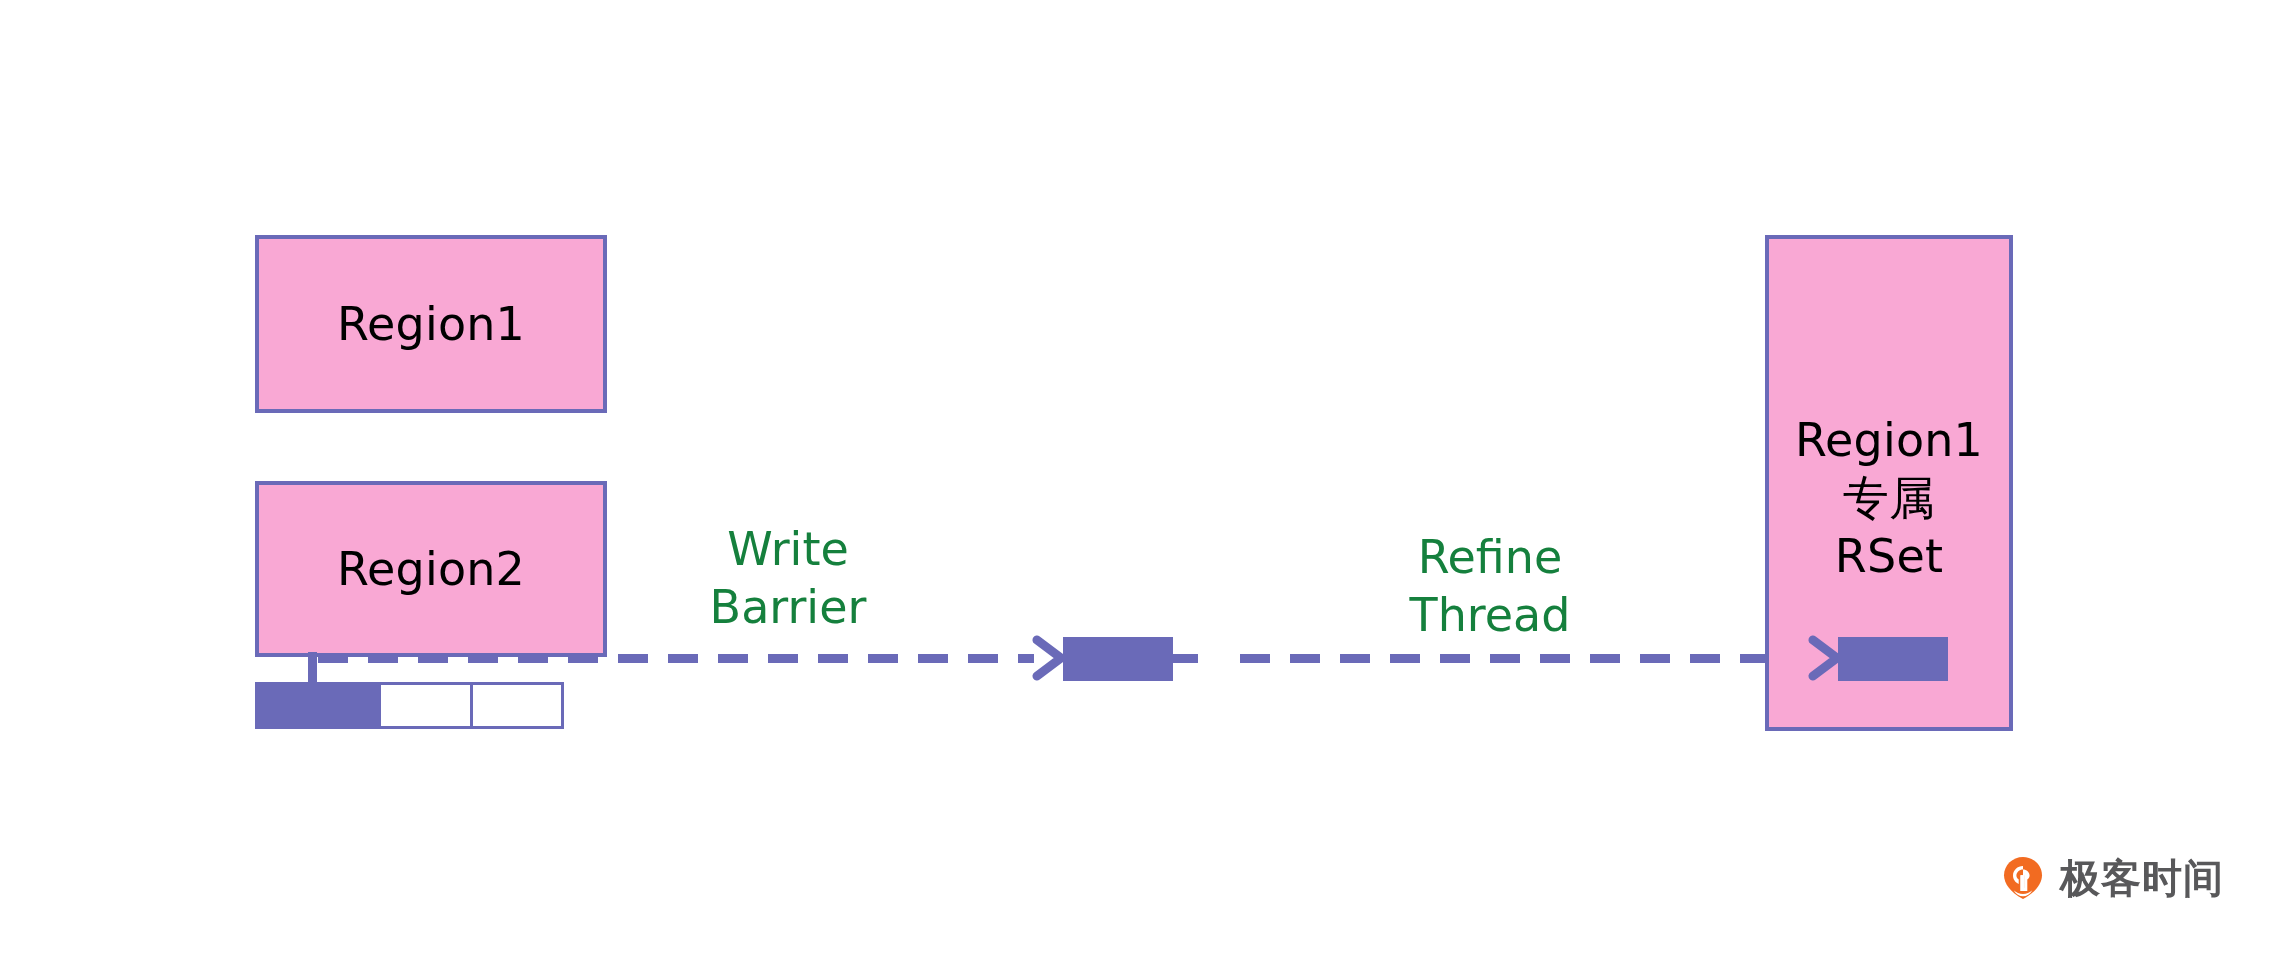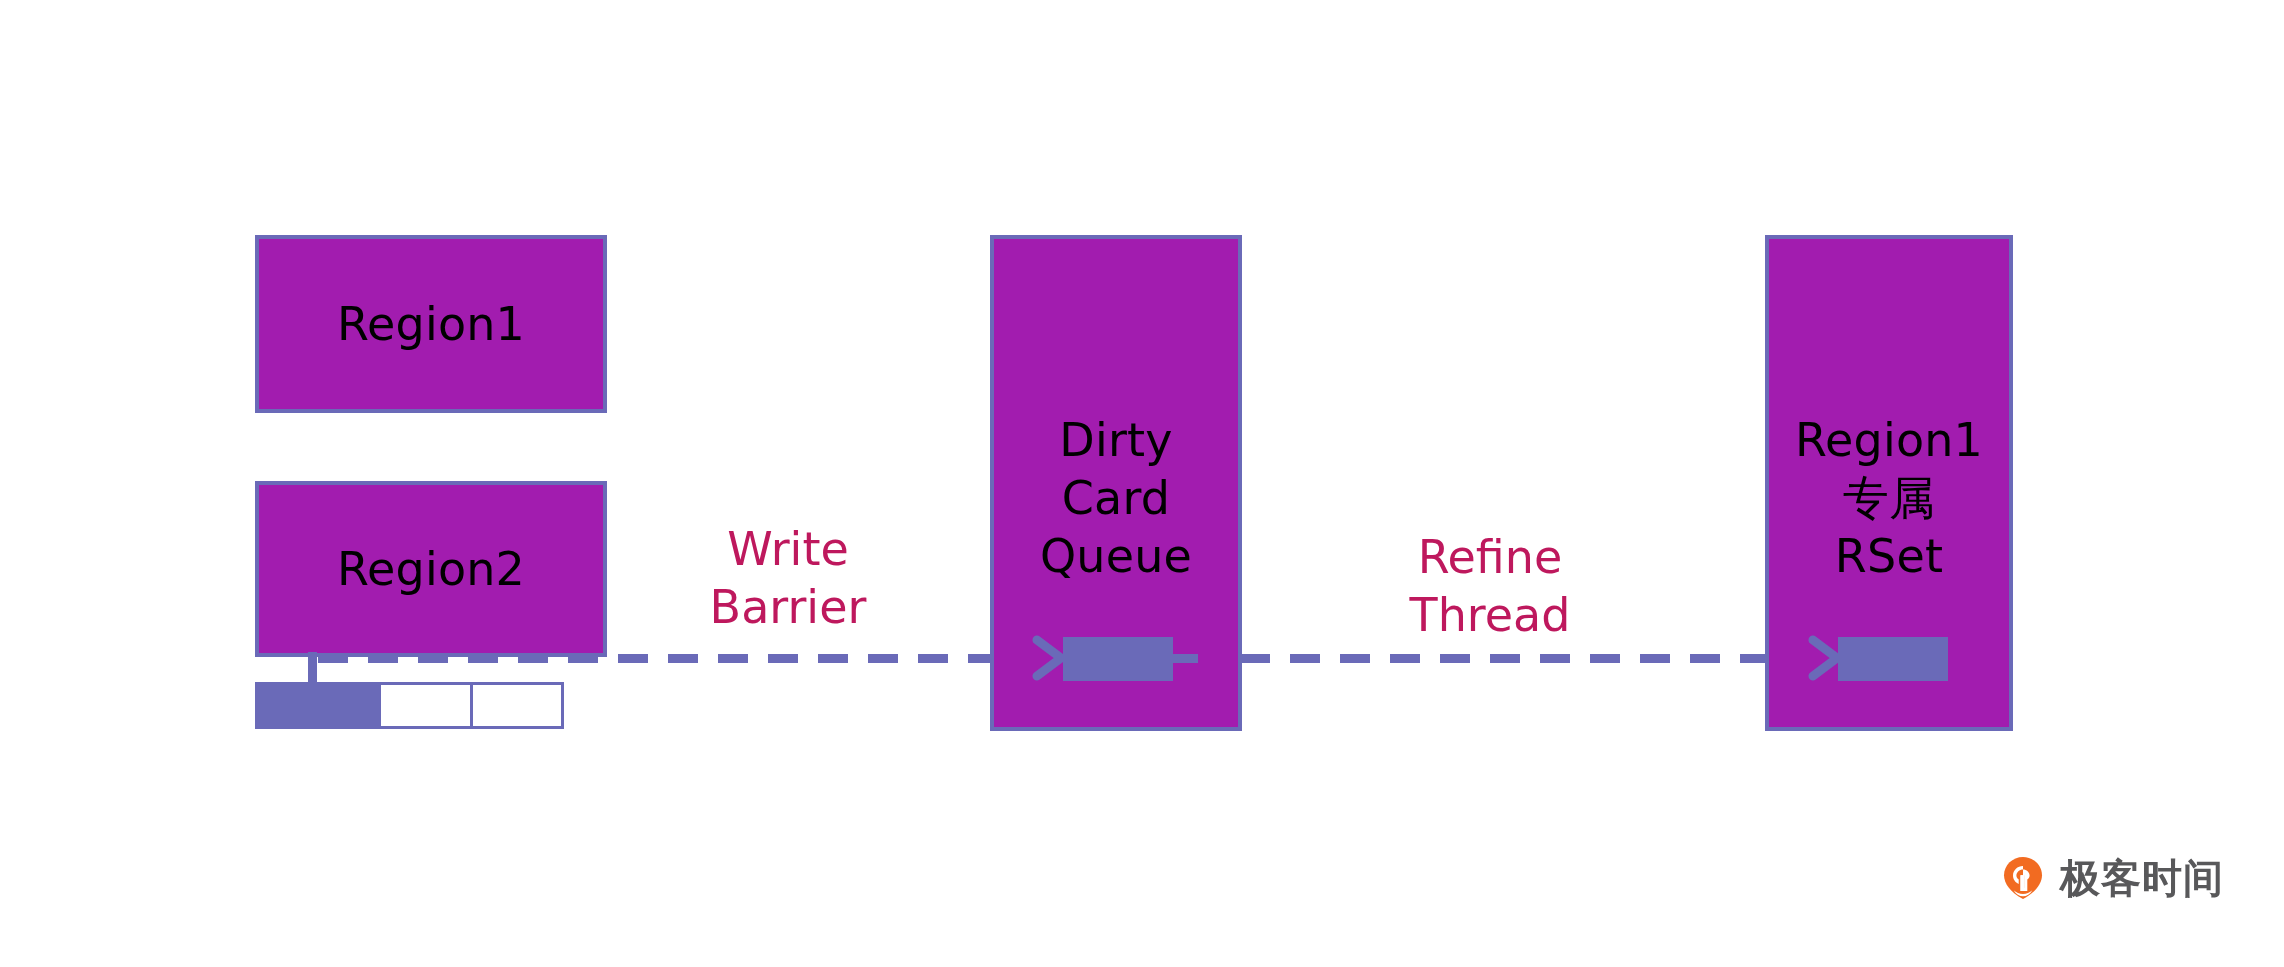--- a/index.html
+++ b/index.html
@@ -16,21 +16,21 @@
     height: 967px;
     background: #ffffff;
     overflow: hidden;
   }
 
   
   .box {
     position: absolute;
     box-sizing: border-box;
     border: 4px solid #6a6ab8;
-    background: #a21caf;
+    background: #f9a8d4;
   }
   .box-label {
     position: absolute;
     left: 0;
     right: 0;
     text-align: center;
     color: #000000;
     font-size: 46px;
     line-height: 58px;
     white-space: pre-line;
@@ -122,21 +122,21 @@
     position: absolute;
     background: #6a6ab8;
   }
   #dcq-bar  { left: 1063px; top: 637px; width: 110px; height: 44px; }
   #rset-bar { left: 1838px; top: 637px; width: 110px; height: 44px; }
 
   
   .flow-label {
     position: absolute;
     text-align: center;
-    color: #be185d;
+    color: #15803d;
     font-size: 46px;
     line-height: 58px;
     white-space: pre-line;
   }
   #write-barrier-label { left: 660px;  top: 520px; width: 256px; }
   #refine-thread-label { left: 1362px; top: 528px; width: 256px; }
 
   
   #watermark {
     position: absolute;
@@ -178,25 +178,20 @@
     <div class="card-cell filled" id="card-cell-0"></div>
     <div class="card-cell" id="card-cell-1"></div>
     <div class="card-cell" id="card-cell-2"></div>
   </div>
 
   <div class="dashed-line" id="flow-line-1"></div>
 
   <div class="flow-label" id="write-barrier-label">Write
 Barrier</div>
 
-  <div class="box" id="dirty-card-queue-box">
-    <div class="box-label" id="dirty-card-queue-label">Dirty
-Card
-Queue</div>
-  </div>
 
   <div class="arrowhead" id="arrow-into-dcq">
     <svg viewBox="0 0 34 46" xmlns="http://www.w3.org/2000/svg">
       <path d="M5 5 L29 23 L5 41" fill="none" stroke="#6a6ab8" stroke-width="9" stroke-linecap="round" stroke-linejoin="round"></path>
     </svg>
   </div>
 
   <div class="data-bar" id="dcq-bar"></div>
   <div class="stub" id="stub-dcq-right"></div>
 

